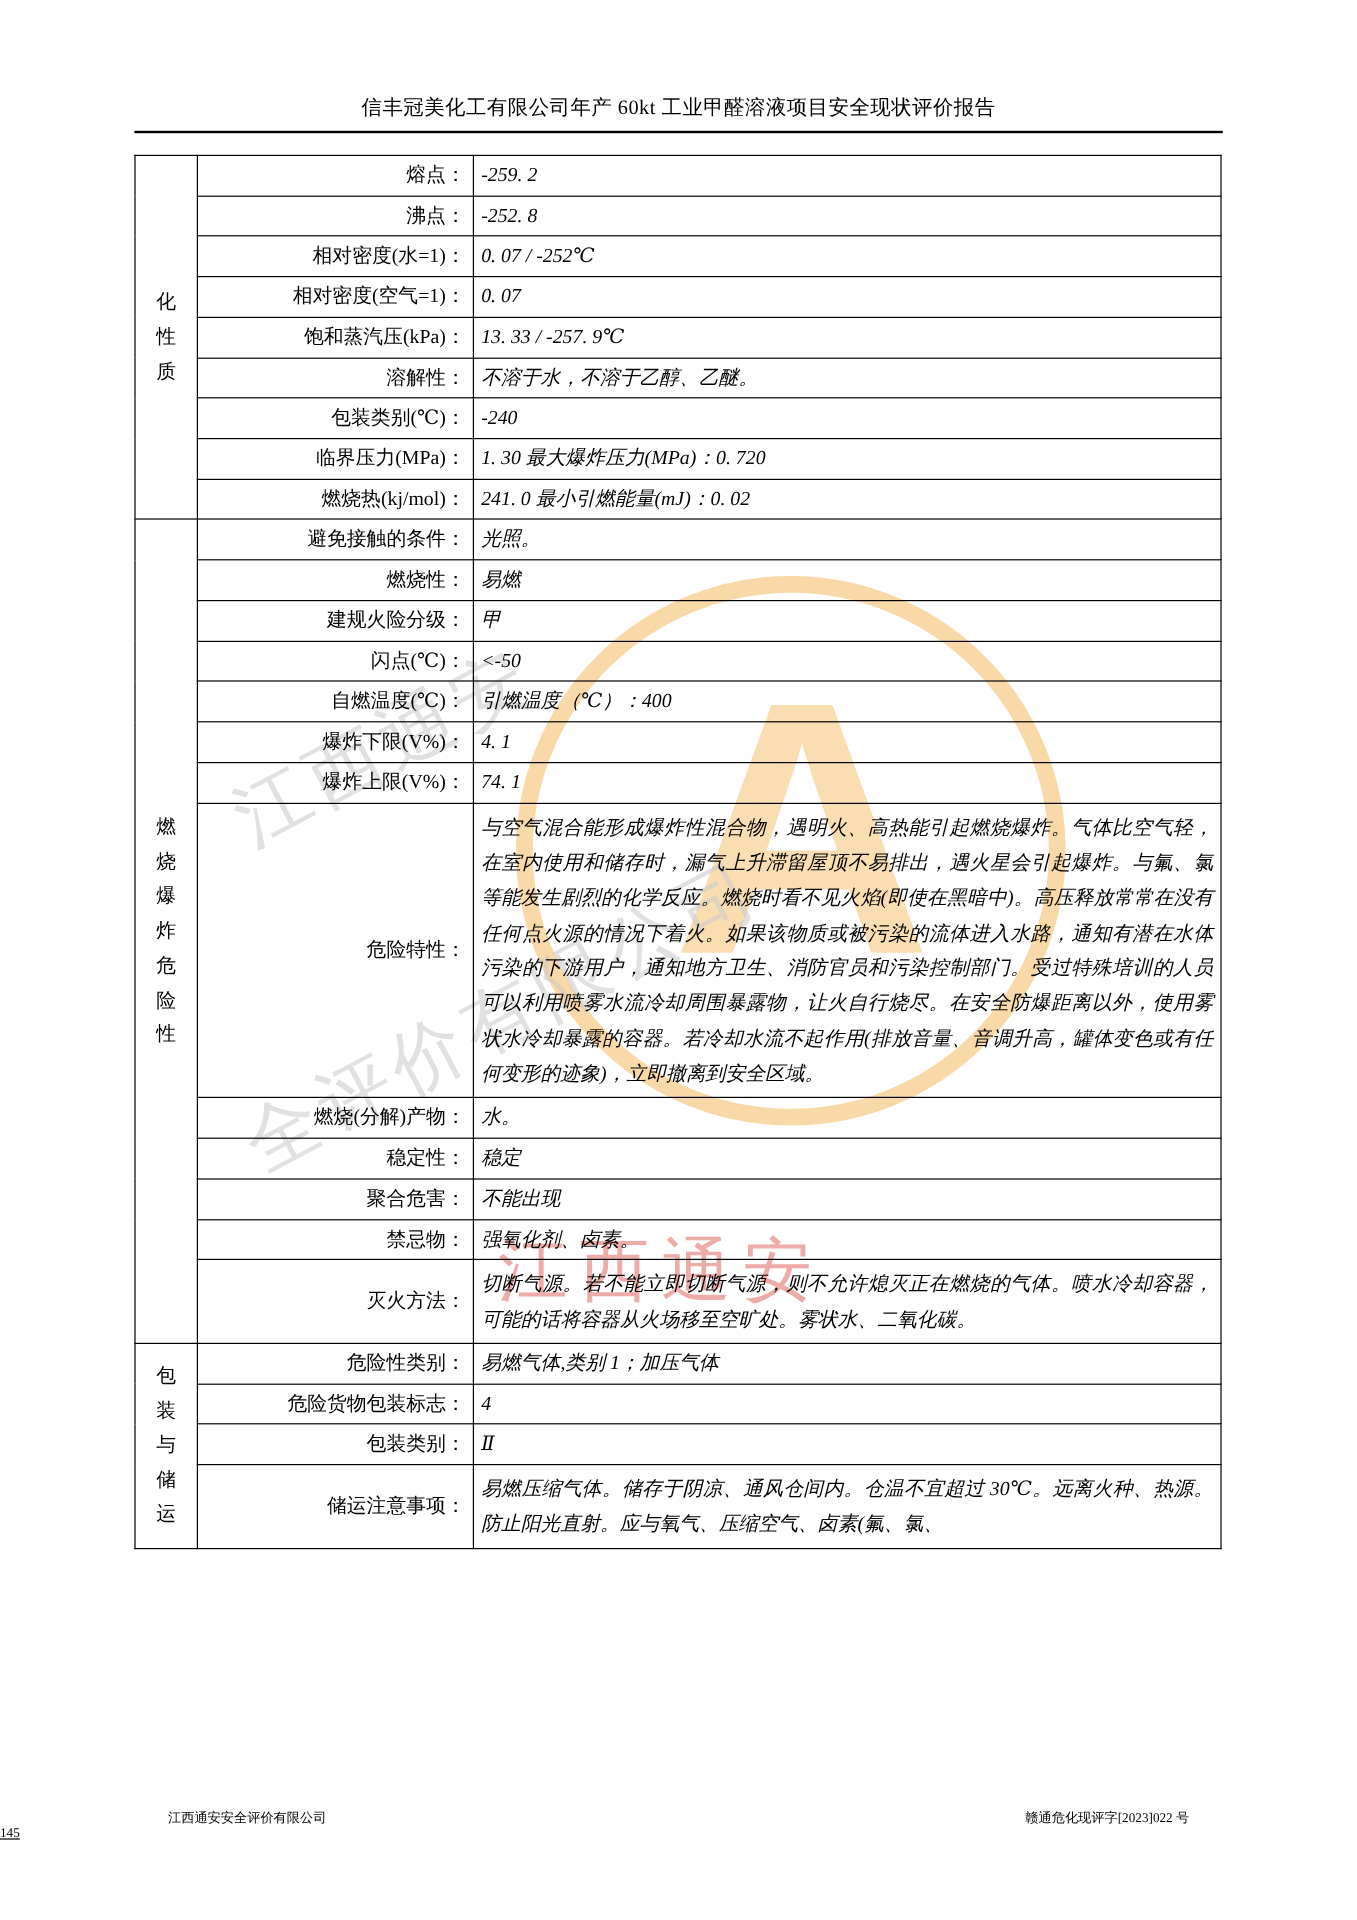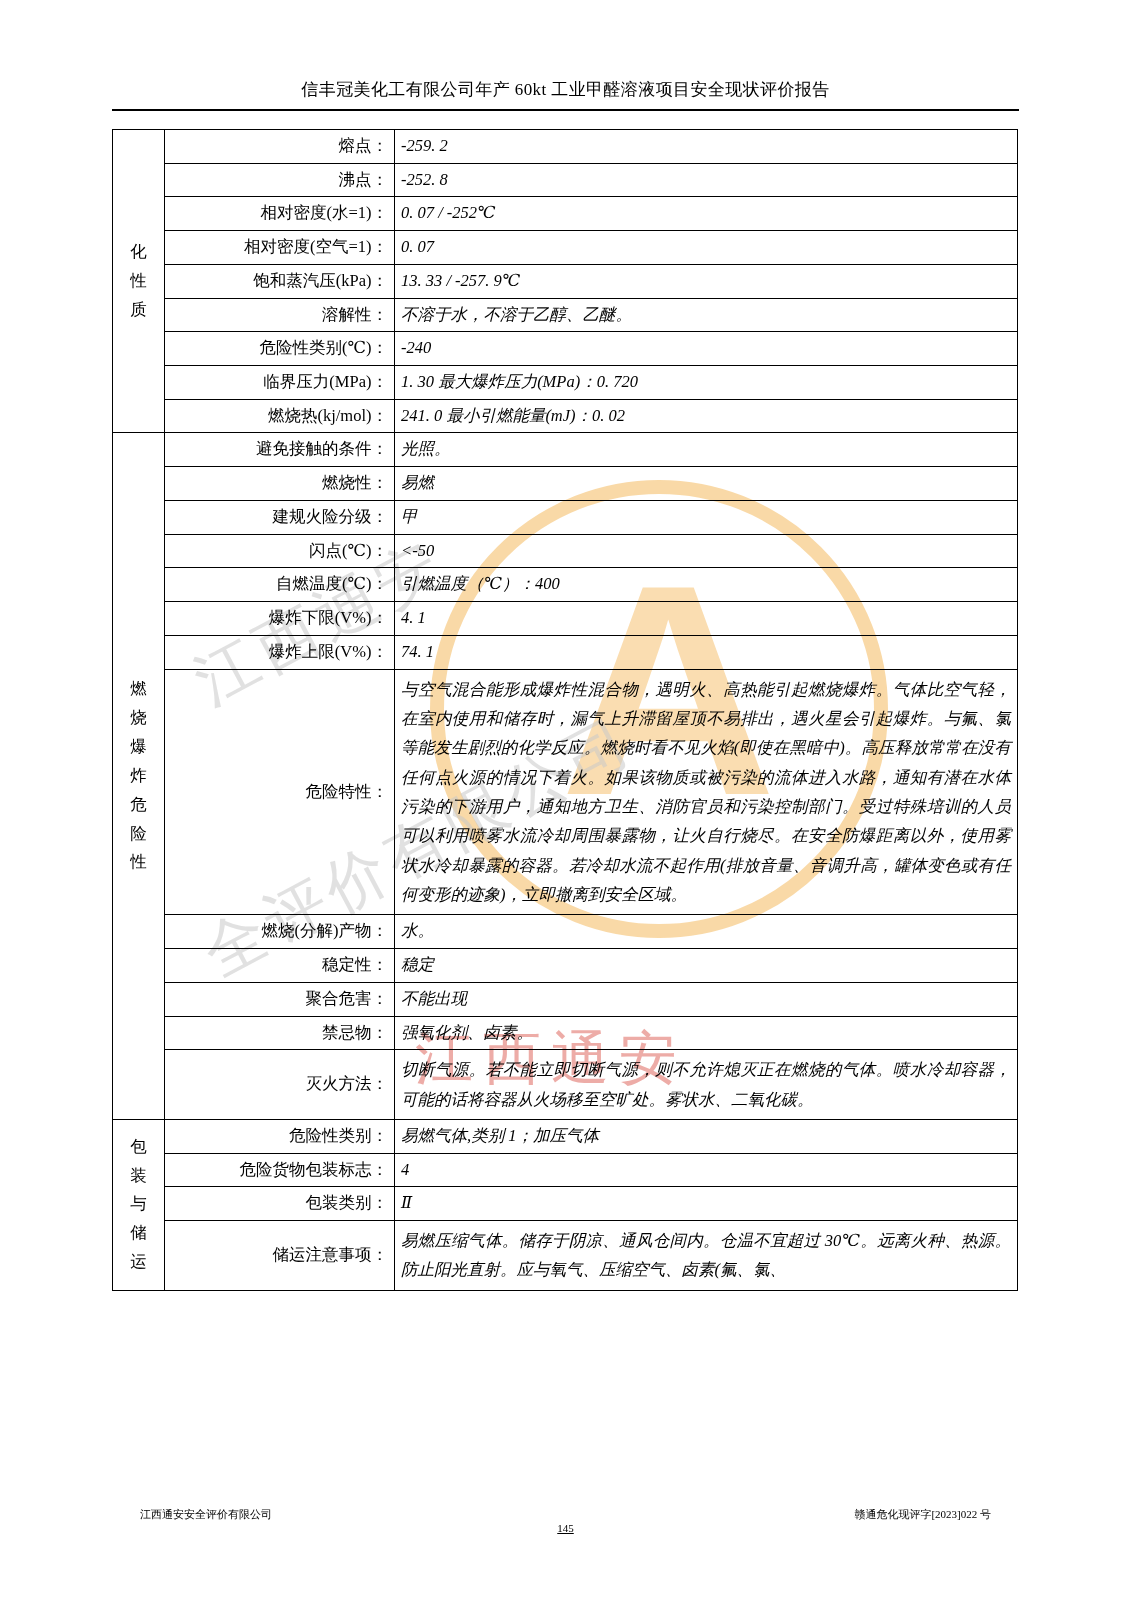--- a/index.html
+++ b/index.html
@@ -100,21 +100,21 @@
     width: 1131px;
     z-index: 2;
     font-size: 11px;
   }
   .footer-inner {
     margin: 0 140px;
     display: flex;
     justify-content: space-between;
     align-items: baseline;
   }
-  .footer-center { position: absolute; left: 0; width: 1131px; text-align: center; text-decoration: underline; }
+  .footer-center { position: absolute; left: 0; width: 1131px; text-align: left; text-decoration: underline; }
 
   
   .table-wrap {
     position: relative;
     z-index: 2;
     margin: 18px 112px 0 112px;
   }
   table.props {
     width: 905px;
     border-collapse: collapse;
@@ -205,21 +205,21 @@
           </tr>
           <tr>
             <td class="label">饱和蒸汽压(kPa)：</td>
             <td class="value">13. 33 / -257. 9℃</td>
           </tr>
           <tr>
             <td class="label">溶解性：</td>
             <td class="value">不溶于水，不溶于乙醇、乙醚。</td>
           </tr>
           <tr>
-            <td class="label">危险性类别(℃)：</td>
+            <td class="label">包装类别(℃)：</td>
             <td class="value">-240</td>
           </tr>
           <tr>
             <td class="label">临界压力(MPa)：</td>
             <td class="value">1. 30 最大爆炸压力(MPa)：0. 720</td>
           </tr>
           <tr>
             <td class="label">燃烧热(kj/mol)：</td>
             <td class="value">241. 0 最小引燃能量(mJ)：0. 02</td>
           </tr>

